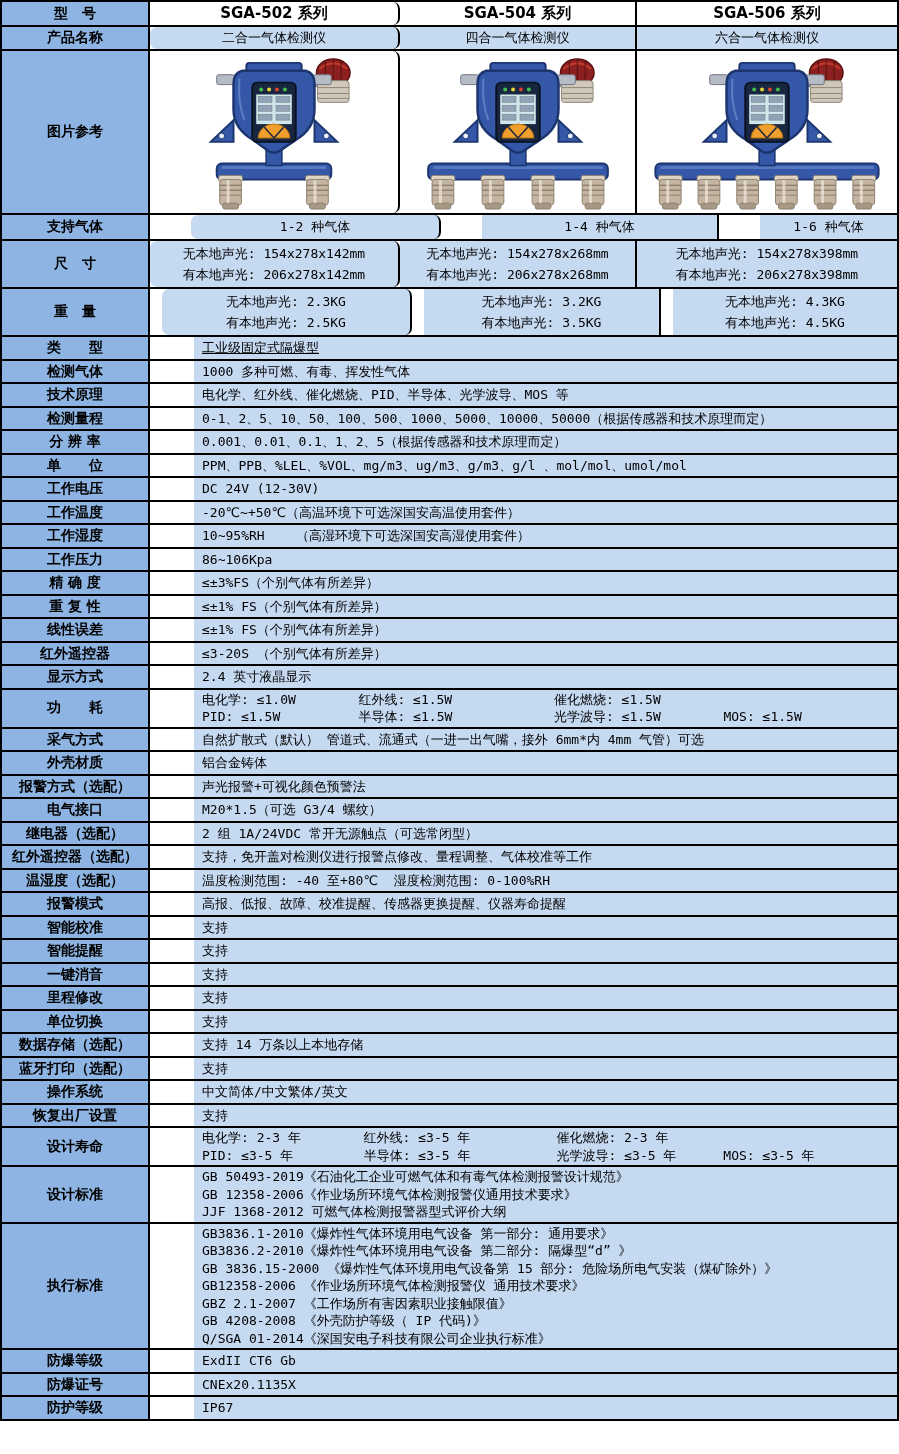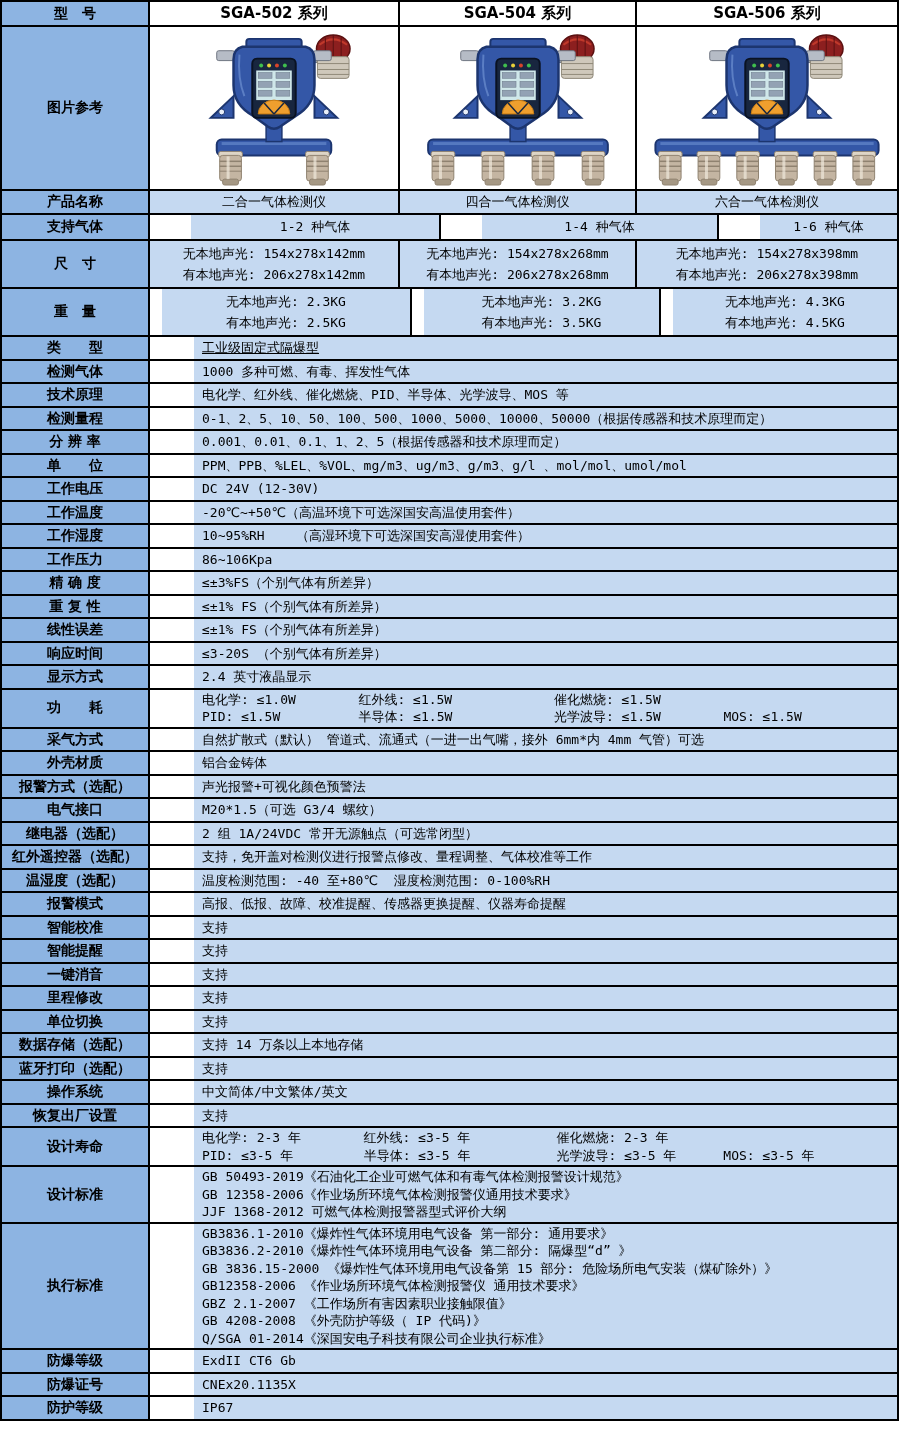--- a/index.html
+++ b/index.html
@@ -37,21 +37,21 @@
     border-right: 2px solid #000;
     font-size: 13px;
     align-items: center;
     justify-content: center;
     flex-direction: column;
     padding: 2px 4px;
     text-align:center;
     font-family: "DejaVu Sans Mono", "DejaVu Sans", monospace;
   }
   .vcol:last-child { border-right: none; }
-  .c2 { width: 250px; min-width:250px; }
+  .c2 { width: 250px; min-width:250px;border-radius:7px; }
   .c3 { width: 237px; min-width:237px; }
   .c4 { flex: 1; }
   .header-row { min-height: 24px; }
   .header-row .vcol { background:#ffffff; font-weight:bold; font-size:15px; font-family:"DejaVu Sans","Liberation Sans",sans-serif; }
   .product-row { min-height: 23px; }
   .image-row { height: 164px; }
   .image-row .vcol { background:#ffffff; padding:2px 0; }
   .gas-row { min-height: 26px; gap: 41px; }
   .size-row { min-height: 44px; }
   .weight-row { min-height: 42px; gap: 12px; }
@@ -76,20 +76,27 @@
 </head>
 <body>
 
 <div class="spec-table">
 
   <div class="row header-row">
     <div class="cell label">型　号</div>
     <div class="cell vcol c2">SGA-502 系列</div>
     <div class="cell vcol c3">SGA-504 系列</div>
     <div class="cell vcol c4">SGA-506 系列</div>
+  </div>
+
+  <div class="row product-row">
+    <div class="cell label">产品名称</div>
+    <div class="cell vcol c2">二合一气体检测仪</div>
+    <div class="cell vcol c3">四合一气体检测仪</div>
+    <div class="cell vcol c4">六合一气体检测仪</div>
   </div>
 
   <div class="row image-row">
     <div class="cell label">图片参考</div>
     <div class="cell vcol c2">
         <svg width="232" height="158" viewBox="0 0 232 160" xmlns="http://www.w3.org/2000/svg">
     <rect x="146" y="26" width="16" height="8" fill="#9aa0aa" stroke="#6e7480" stroke-width="1"></rect>
     <ellipse cx="176" cy="20" rx="17" ry="14" fill="#8c1f1f" stroke="#5a1010" stroke-width="1.5"></ellipse>
     <path d="M162,16 Q176,5 190,16" fill="none" stroke="#c0392b" stroke-width="2"></path>
     <line x1="168" y1="9" x2="168" y2="28" stroke="#5a1010" stroke-width="1"></line>
@@ -292,27 +299,20 @@
     <rect x="118" y="53" width="14" height="6" fill="#93a2b4" stroke="#6a7888" stroke-width="0.5"></rect>
     <rect x="100" y="62" width="14" height="6" fill="#93a2b4" stroke="#6a7888" stroke-width="0.5"></rect>
     <rect x="118" y="62" width="14" height="6" fill="#93a2b4" stroke="#6a7888" stroke-width="0.5"></rect>
     <path d="M100,86 A16,14 0 0 1 132,86 Z" fill="#ef9f2e" stroke="#c77c14" stroke-width="1"></path>
     <line x1="116" y1="86" x2="106" y2="75" stroke="#18263f" stroke-width="1.5"></line>
     <line x1="116" y1="86" x2="126" y2="75" stroke="#18263f" stroke-width="1.5"></line>
   </svg>
       </div>
   </div>
 
-  <div class="row product-row">
-    <div class="cell label">产品名称</div>
-    <div class="cell vcol c2">二合一气体检测仪</div>
-    <div class="cell vcol c3">四合一气体检测仪</div>
-    <div class="cell vcol c4">六合一气体检测仪</div>
-  </div>
-
   <div class="row gas-row">
     <div class="cell label">支持气体</div>
     <div class="cell vcol c2">1-2 种气体</div>
     <div class="cell vcol c3">1-4 种气体</div>
     <div class="cell vcol c4">1-6 种气体</div>
   </div>
 
   <div class="row size-row">
     <div class="cell label">尺　寸</div>
     <div class="cell vcol c2">
@@ -392,21 +392,21 @@
       </div>
       <div class="row spec-row">
         <div class="cell label">重 复 性</div>
         <div class="cell value-full"><div class="line">≤±1% FS（个别气体有所差异）</div></div>
       </div>
       <div class="row spec-row">
         <div class="cell label">线性误差</div>
         <div class="cell value-full"><div class="line">≤±1% FS（个别气体有所差异）</div></div>
       </div>
       <div class="row spec-row">
-        <div class="cell label">响应时间</div>
+        <div class="cell label">红外遥控器</div>
         <div class="cell value-full"><div class="line">≤3-20S （个别气体有所差异）</div></div>
       </div>
       <div class="row spec-row">
         <div class="cell label">显示方式</div>
         <div class="cell value-full"><div class="line">2.4 英寸液晶显示</div></div>
       </div>
       <div class="row spec-row">
         <div class="cell label">功　　耗</div>
         <div class="cell value-full"><div class="line">电化学: ≤1.0W        红外线: ≤1.5W             催化燃烧: ≤1.5W</div><div class="line">PID: ≤1.5W          半导体: ≤1.5W             光学波导: ≤1.5W        MOS: ≤1.5W</div></div>
       </div>

